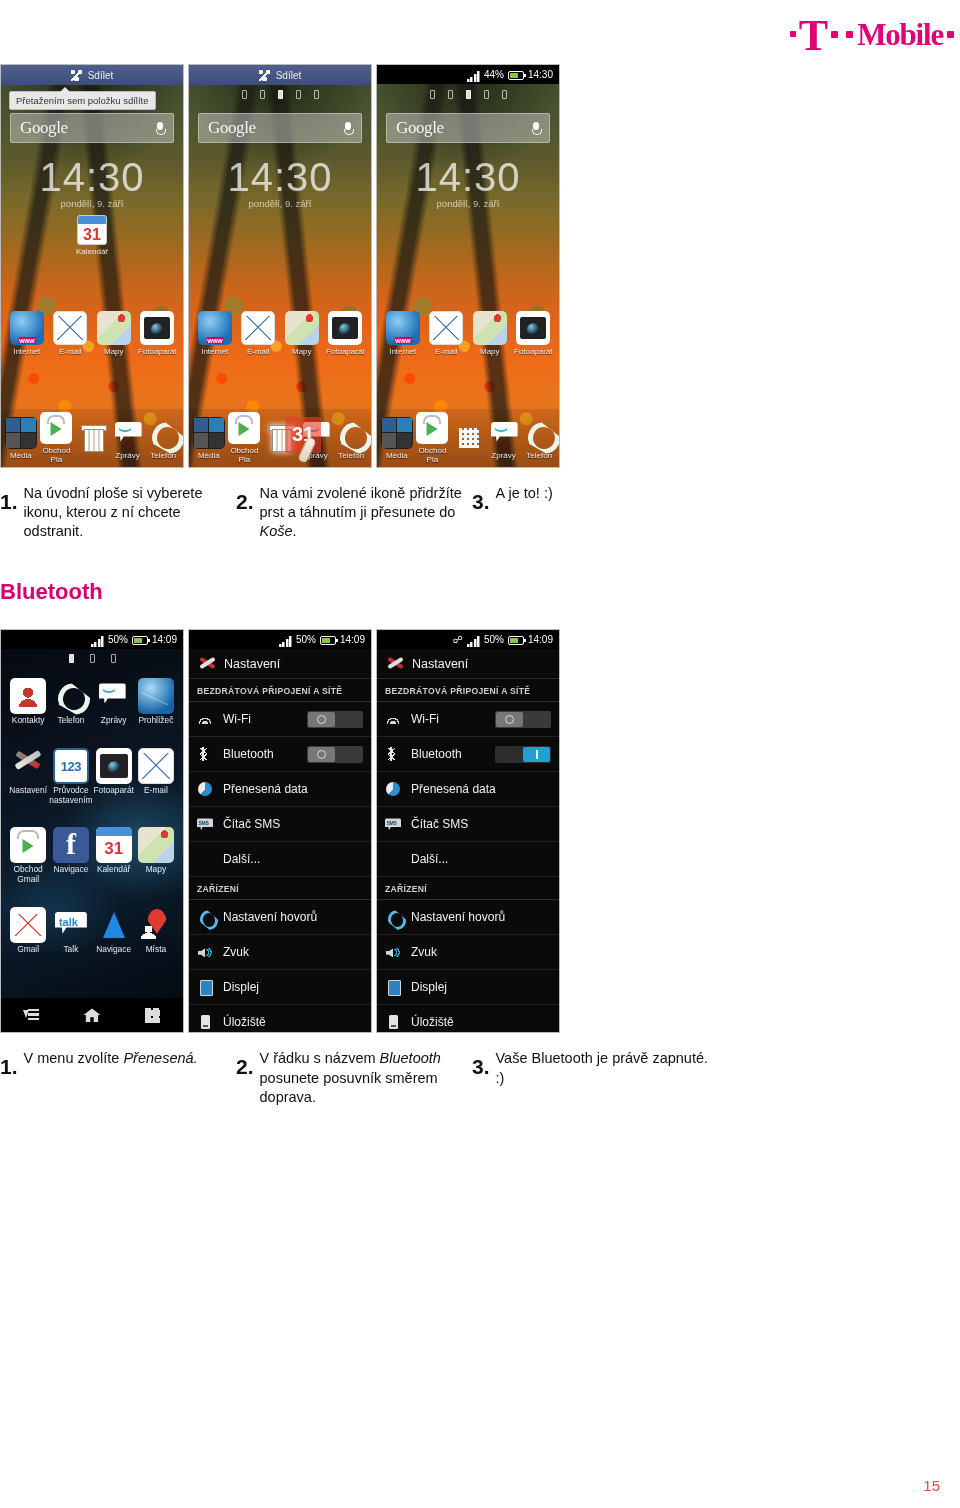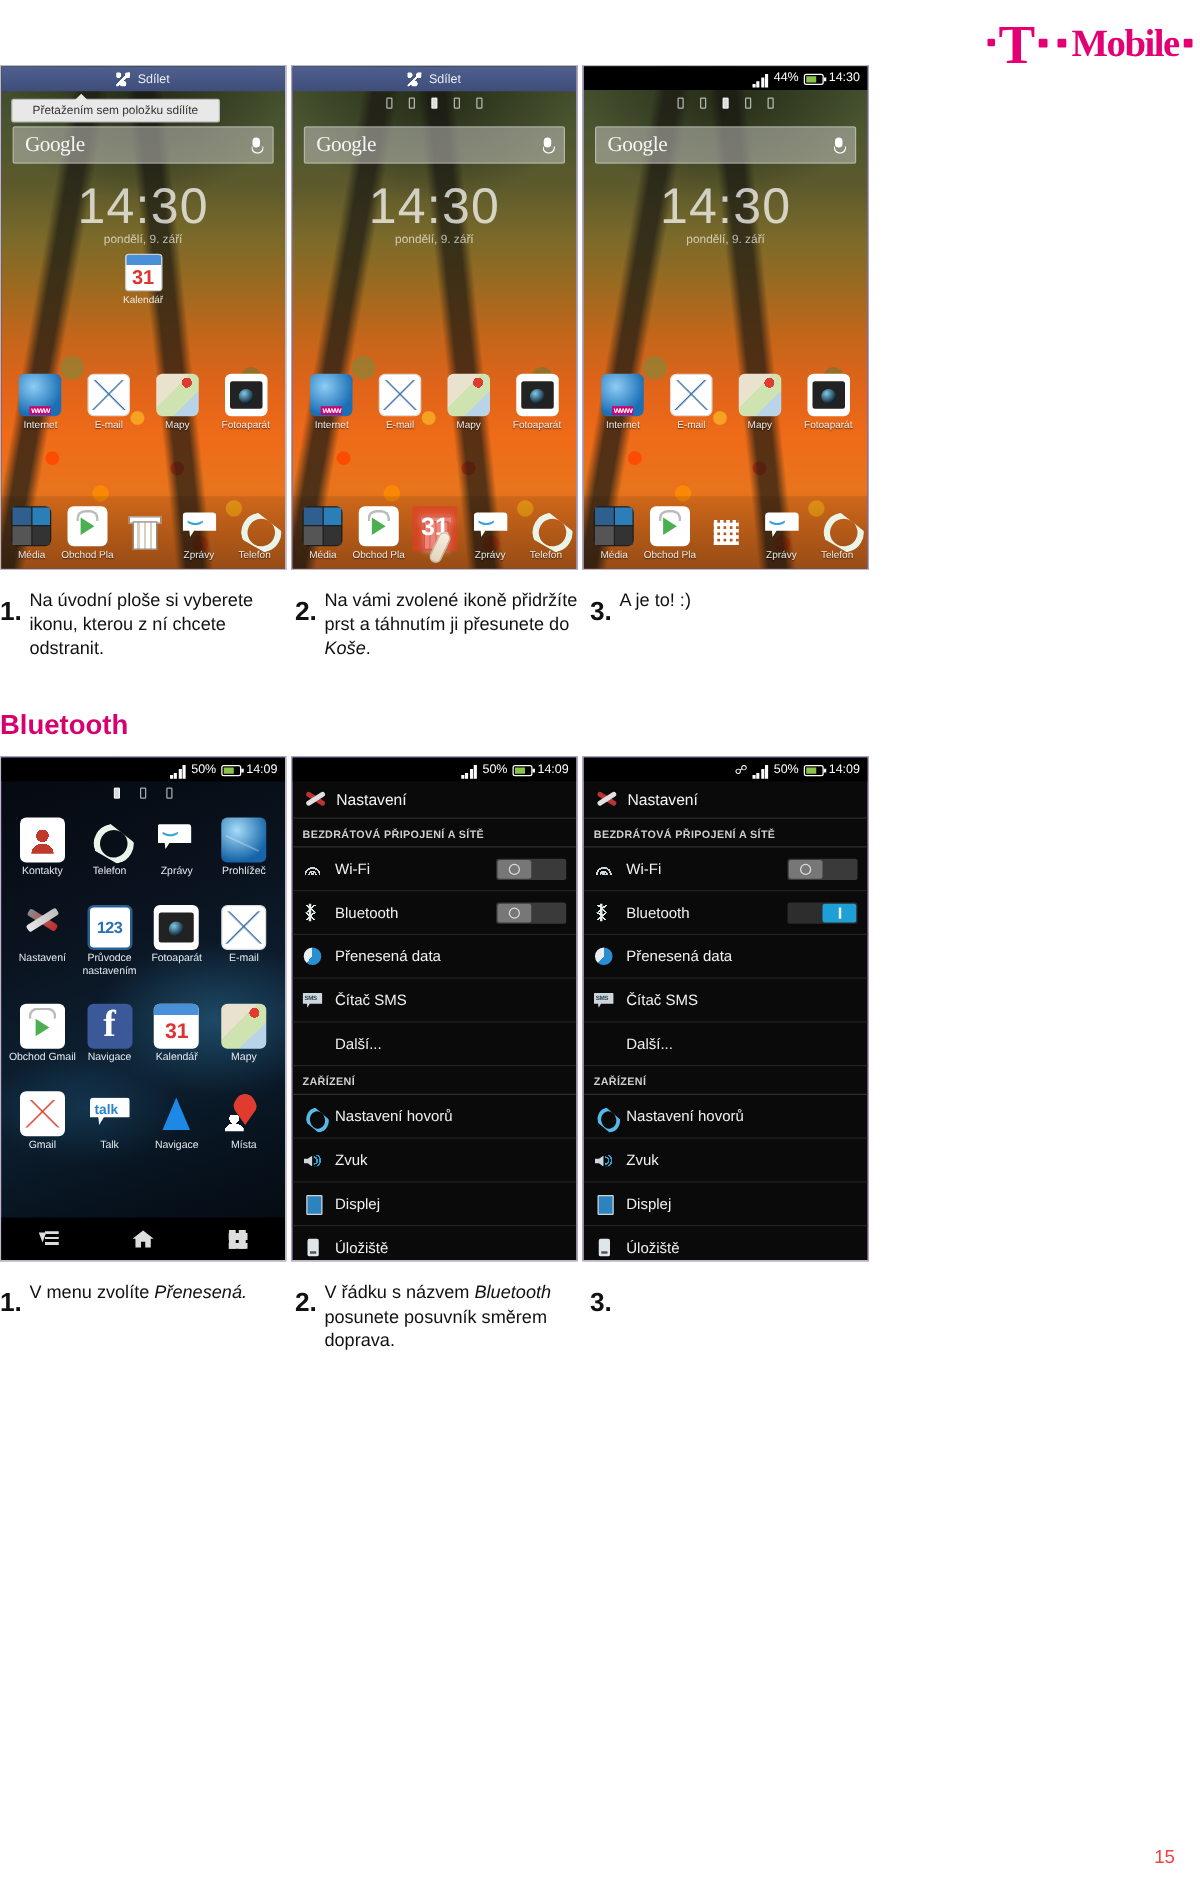--- a/index.html
+++ b/index.html
@@ -28,23 +28,24 @@
   .tmo-dot.sm { width: 6px; height: 6px; margin: 0 3px; }
   .tmo-t {
     font-size: 44px; font-weight: bold; font-family: "Liberation Serif", serif;
     letter-spacing: -1px; position: relative; top: 2px;
   }
   .tmo-word { font-size: 31px; font-family: "Liberation Serif", serif; font-weight: bold; letter-spacing: -1.2px; }
 
   
   .phone-row { position: relative; display: flex; gap: 4px; }
   .phone {
-    width: 229px; height: 404px; position: relative;
-    overflow: hidden; background: #4c1d95;
+    width: 184px; height: 404px; position: relative;
+    overflow: hidden; background: #1d4ed8;
     border: 1px solid #bbb;
+    margin-top: 12px;
   }
 
   
   .wall {
     position: absolute; inset: 0;
     background:
       radial-gradient(circle at 18% 78%, rgba(255,70,0,.85) 0 5px, transparent 6px),
       radial-gradient(circle at 35% 85%, rgba(255,140,0,.8) 0 6px, transparent 7px),
       radial-gradient(circle at 62% 80%, rgba(230,40,0,.8) 0 5px, transparent 6px),
       radial-gradient(circle at 82% 88%, rgba(255,170,20,.8) 0 6px, transparent 7px),
@@ -104,21 +105,21 @@
     display: inline-block; width: 16px; height: 9px;
     border: 1.3px solid #fff; border-radius: 2px; position: relative; top: 1px;
   }
   .batt::after { content:""; position:absolute; left:1px; top:1px; bottom:1px; width:55%; background:#8bc34a; }
   .batt::before { content:""; position:absolute; right:-3px; top:2px; width:2px; height:3px; background:#fff; }
 
   
   .tooltip {
     position: absolute; left: 8px; top: 26px;
     background: #e8e8e8; color: #333; font-size: 9.5px;
-    padding: 3px 16px; border: 1px solid #bbb; border-radius: 2px; z-index: 7;
+    padding: 3px 6px; border: 1px solid #bbb; border-radius: 2px; z-index: 7;
     white-space: nowrap;
   }
   .tooltip::after {
     content: ""; position: absolute; top: -5px; left: 50px;
     border-left: 5px solid transparent; border-right: 5px solid transparent;
     border-bottom: 5px solid #e8e8e8;
   }
   
   .page-dots {
     position: absolute; top: 25px; left: 0; right: 0;
@@ -911,17 +912,18 @@
     <div class="step">
       <span class="step-num">1.</span>
       <span class="step-txt"><span>V menu zvolíte </span><em>Přenesená.</em></span>
     </div>
     <div class="step">
       <span class="step-num">2.</span>
       <span class="step-txt"><span>V řádku s názvem </span><em>Bluetooth</em><span>  posunete posuvník směrem doprava.</span></span>
     </div>
     <div class="step">
       <span class="step-num">3.</span>
+      <span class="step-txt">Vaše Bluetooth je právě zapnuté.  :)</span>
     </div>
   </div>
 
   <div class="pageno">15</div>
 </div>
 
 </body></html>

